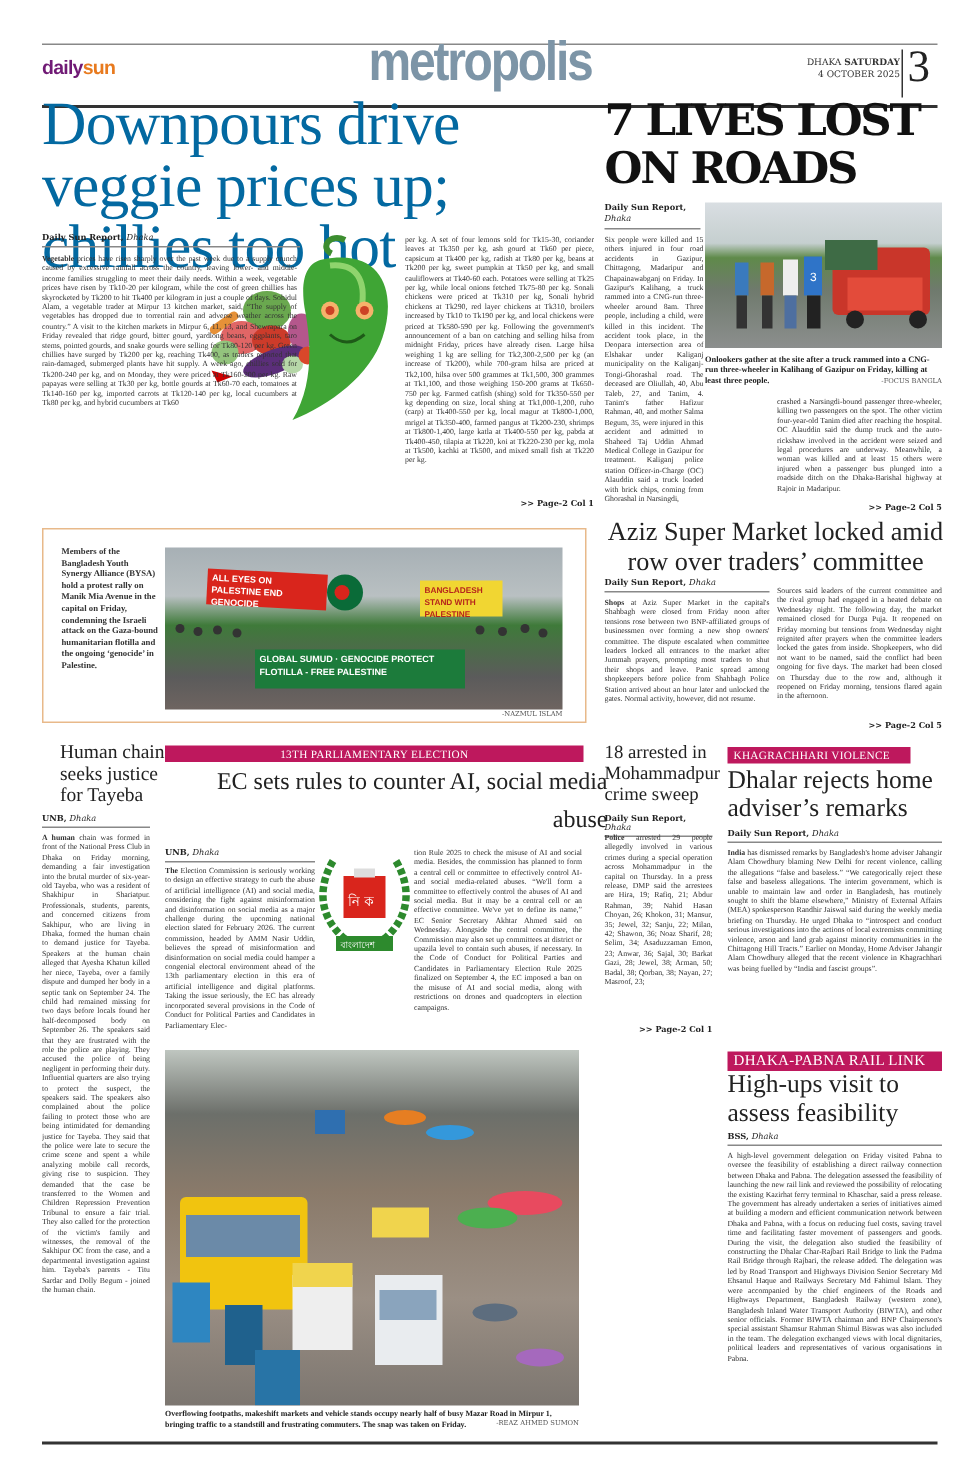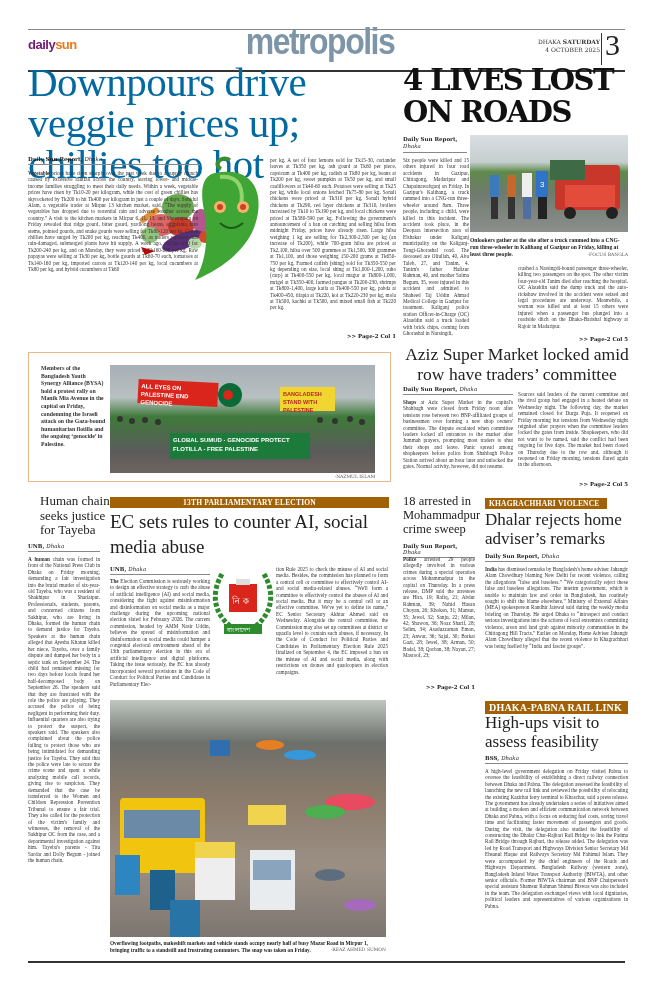--- a/index.html
+++ b/index.html
@@ -16,21 +16,21 @@
 .hl-main{left:28px;top:62px;width:370px;font-family:"Liberation Serif",serif;font-size:41px;line-height:41px;color:#0369a1;letter-spacing:-0.5px}
 .hl-roads{left:403px;top:64px;width:240px;font-family:"DejaVu Serif",serif;font-weight:bold;font-size:29px;line-height:32px;color:#111;letter-spacing:-1.5px}
 .byline{font-size:5.5px;font-weight:bold;color:#222;border-bottom:0.5px solid #888;padding-bottom:2px}
 .byline i{font-weight:normal;font-style:italic}
 .body{font-size:5.2px;line-height:6.4px;color:#333;text-align:justify;font-family:"Liberation Serif",serif}
 .body b{font-weight:bold}
 .cont{font-weight:bold;text-align:right;font-size:5.4px}
 .cap{font-size:5.6px;line-height:7px;font-weight:bold;color:#222;font-family:"Liberation Serif",serif}
 .credit{font-size:4.5px;color:#555;text-align:right}
 .photo{position:absolute;overflow:hidden}
-.kicker{background:#a16207;color:#fff;font-family:"Liberation Serif",serif;font-weight:bold;font-size:9.5px;letter-spacing:0.2px;padding:1px 4px;text-transform:uppercase}
+.kicker{background:#be185d;color:#fff;font-family:"Liberation Serif",serif;font-weight:normal;font-size:9.5px;letter-spacing:0.2px;padding:1px 4px;text-transform:uppercase}
 .hl-serif{font-family:"Liberation Serif",serif;color:#222}
 .boxed{border:1px solid #e8b98a}
 </style>
 </head>
 <body>
 
 <div class="hdr-rule" style="top:29px;height:1px;background:#888"></div>
 <div class="abs logo"><span class="d">daily</span><span class="s">sun</span></div>
 <div class="abs section">metropolis</div>
 <div class="abs dateline"><span>DHAKA</span> <b>SATURDAY</b><br><span>4 OCTOBER 2025</span></div>
@@ -65,21 +65,21 @@
     <circle cx="58" cy="52" r="6" fill="#f6b26b"></circle>
       <circle cx="58" cy="52" r="3" fill="#cc4125"></circle>
     <path d="M35 68 Q46 78 58 68" stroke="#1e5a18" stroke-width="2" fill="none"></path>
   </svg>
 </div>
 
 <div class="abs body" style="left:28px;top:170px;width:170px;height:160px;overflow:hidden;shape-outside:none"><b>Vegetable</b><span> prices have risen sharply over the past week due to a supply crunch caused by excessive rainfall across the country, leaving lower- and middle-income families struggling to meet their daily needs. Within a week, vegetable prices have risen by Tk10-20 per kilogram, while the cost of green chillies has skyrocketed by Tk200 to hit Tk400 per kilogram in just a couple of days. Sohidul Alam, a vegetable trader at Mirpur 13 kitchen market, said, “The supply of vegetables has dropped due to torrential rain and adverse weather across the country.” A visit to the kitchen markets in Mirpur 6, 11, 13, and Shewrapara on Friday revealed that ridge gourd, bitter gourd, yardlong beans, eggplants, taro stems, pointed gourds, and snake gourds were selling for Tk80-120 per kg. Green chillies have surged by Tk200 per kg, reaching Tk400, as traders reported that rain-damaged, submerged plants have hit supply. A week ago, chillies sold for Tk200-240 per kg, and on Monday, they were priced at Tk160-200 per kg. Raw papayas were selling at Tk30 per kg, bottle gourds at Tk60-70 each, tomatoes at Tk140-160 per kg, imported carrots at Tk120-140 per kg, local cucumbers at Tk80 per kg, and hybrid cucumbers at Tk60</span></div>
 <div class="abs body" style="left:270px;top:157px;width:126px;height:167px;overflow:hidden"><span>per kg. A set of four lemons sold for Tk15-30, coriander leaves at Tk350 per kg, ash gourd at Tk60 per piece, capsicum at Tk400 per kg, radish at Tk80 per kg, beans at Tk200 per kg, sweet pumpkin at Tk50 per kg, and small cauliflowers at Tk40-60 each. Potatoes were selling at Tk25 per kg, while local onions fetched Tk75-80 per kg. Sonali chickens were priced at Tk310 per kg, Sonali hybrid chickens at Tk290, red layer chickens at Tk310, broilers increased by Tk10 to Tk190 per kg, and local chickens were priced at Tk580-590 per kg. Following the government's announcement of a ban on catching and selling hilsa from midnight Friday, prices have already risen. Large hilsa weighing 1 kg are selling for Tk2,300-2,500 per kg (an increase of Tk200), while 700-gram hilsa are priced at Tk2,100, hilsa over 500 grammes at Tk1,500, 300 grammes at Tk1,100, and those weighing 150-200 grams at Tk650-750 per kg. Farmed catfish (shing) sold for Tk350-550 per kg depending on size, local shing at Tk1,000-1,200, ruho (carp) at Tk400-550 per kg, local magur at Tk800-1,000, mrigel at Tk350-400, farmed pangus at Tk200-230, shrimps at Tk800-1,400, large katla at Tk400-550 per kg, pabda at Tk400-450, tilapia at Tk220, koi at Tk220-230 per kg, mola at Tk500, kachki at Tk500, and mixed small fish at Tk220 per kg.</span></div>
 <div class="abs cont" style="left:300px;top:333px;width:96px">&gt;&gt; Page-2 Col 1</div>
 
-<div class="abs hl-roads">4 LIVES LOST ON ROADS</div>
+<div class="abs hl-roads">7 LIVES LOST ON ROADS</div>
 <div class="abs byline" style="left:403px;top:136px;width:64px;line-height:7px"><span>Daily Sun Report,</span><br><i>Dhaka</i></div>
 <div class="abs body" style="left:403px;top:157px;width:66px;height:188px;overflow:hidden"><span>Six people were killed and 15 others injured in four road accidents in Gazipur, Chittagong, Madaripur and Chapainawabganj on Friday. In Gazipur's Kalihang, a truck rammed into a CNG-run three-wheeler around 8am. Three people, including a child, were killed in this incident. The accident took place, in the Deopara intersection area of Elshakar under Kaliganj municipality on the Kaliganj-Tongi-Ghorashal road. The deceased are Oliullah, 40, Abu Taleb, 27, and Tanim, 4. Tanim's father Hafizur Rahman, 40, and mother Salma Begum, 35, were injured in this accident and admitted to Shaheed Taj Uddin Ahmad Medical College in Gazipur for treatment. Kaliganj police station Officer-in-Charge (OC) Alauddin said a truck loaded with brick chips, coming from Ghorashal in Narsingdi,</span></div>
 <div class="photo" style="left:470px;top:135px;width:158px;height:97px;background:linear-gradient(#d9dee2 0%,#c5cfcf 28%,#5f8a4a 38%,#6f7a6d 60%,#8c8f8e 100%)">
   <svg width="158" height="97" viewBox="0 0 158 97">
     <rect x="85" y="30" width="65" height="45" rx="4" fill="#c9362a"></rect>
     <rect x="80" y="25" width="35" height="20" fill="#3e6b45"></rect>
     <rect x="95" y="50" width="50" height="22" fill="#e34b3a"></rect>
     <circle cx="100" cy="78" r="6" fill="#222"></circle>
       <circle cx="142" cy="78" r="6" fill="#222"></circle>
     <rect x="20" y="40" width="9" height="22" fill="#3a7abd"></rect>
@@ -114,32 +114,32 @@
         <circle cx="48" cy="57" r="3"></circle>
       <circle cx="210" cy="55" r="3"></circle>
         <circle cx="225" cy="56" r="3"></circle>
         <circle cx="240" cy="54" r="3"></circle>
         <circle cx="252" cy="57" r="3"></circle>
     </g>
   </svg>
 </div>
 <div class="abs credit" style="left:320px;top:474px;width:55px">-NAZMUL ISLAM</div>
 
-<div class="abs hl-serif" style="left:403px;top:344px;width:228px;font-size:17.5px;line-height:20px;text-align:center">Aziz Super Market locked amid row have traders’ committee</div>
+<div class="abs hl-serif" style="left:403px;top:344px;width:228px;font-size:17.5px;line-height:20px;text-align:center">Aziz Super Market locked amid row over traders’ committee</div>
 <div class="abs byline" style="left:403px;top:386px;width:110px"><span>Daily Sun Report,</span> <i>Dhaka</i></div>
 <div class="abs body" style="left:403px;top:399px;width:110px;height:86px;overflow:hidden"><b>Shops</b><span> at Aziz Super Market in the capital's Shahbagh were closed from Friday noon after tensions rose between two BNP-affiliated groups of businessmen over forming a new shop owners' committee. The dispute escalated when committee leaders locked all entrances to the market after Jummah prayers, prompting most traders to shut their shops and leave. Panic spread among shopkeepers before police from Shahbagh Police Station arrived about an hour later and unlocked the gates. Normal activity, however, did not resume.</span></div>
 <div class="abs body" style="left:518px;top:391px;width:110px;height:88px;overflow:hidden"><span>Sources said leaders of the current committee and the rival group had engaged in a heated debate on Wednesday night. The following day, the market remained closed for Durga Puja. It reopened on Friday morning but tensions from Wednesday night reignited after prayers when the committee leaders locked the gates from inside. Shopkeepers, who did not want to be named, said the conflict had been ongoing for five days. The market had been closed on Thursday due to the row and, although it reopened on Friday morning, tensions flared again in the afternoon.</span></div>
 <div class="abs cont" style="left:560px;top:481px;width:68px">&gt;&gt; Page-2 Col 5</div>
 
 <div class="abs hl-serif" style="left:40px;top:494px;width:72px;font-size:13px;line-height:14.5px">Human chain seeks justice for Tayeba</div>
 <div class="abs byline" style="left:28px;top:543px;width:72px"><span>UNB,</span> <i>Dhaka</i></div>
 <div class="abs body" style="left:28px;top:556px;width:72px;height:400px;overflow:hidden"><b>A human</b><span> chain was formed in front of the National Press Club in Dhaka on Friday morning, demanding a fair investigation into the brutal murder of six-year-old Tayeba, who was a resident of Shakhipur in Shariatpur. Professionals, students, parents, and concerned citizens from Sakhipur, who are living in Dhaka, formed the human chain to demand justice for Tayeba. Speakers at the human chain alleged that Ayesha Khatun killed her niece, Tayeba, over a family dispute and dumped her body in a septic tank on September 24. The child had remained missing for two days before locals found her half-decomposed body on September 26. The speakers said that they are frustrated with the role the police are playing. They accused the police of being negligent in performing their duty. Influential quarters are also trying to protect the suspect, the speakers said. The speakers also complained about the police failing to protect those who are being intimidated for demanding justice for Tayeba. They said that the police were late to secure the crime scene and spent a while analyzing mobile call records, giving rise to suspicion. They demanded that the case be transferred to the Women and Children Repression Prevention Tribunal to ensure a fair trial. They also called for the protection of the victim's family and witnesses, the removal of the Sakhipur OC from the case, and a departmental investigation against him. Tayeba's parents - Titu Sardar and Dolly Begum - joined the human chain.</span></div>
 
 <div class="abs kicker" style="left:110px;top:497px;width:279px;text-align:center;font-size:7.5px">13TH PARLIAMENTARY ELECTION</div>
-<div class="abs hl-serif" style="left:110px;top:509px;width:279px;font-size:19px;line-height:25px;text-align:left">EC sets rules to counter AI, social media abuse</div>
+<div class="abs hl-serif" style="left:126px;top:509px;width:279px;font-size:16px;line-height:25px;text-align:right">EC sets rules to counter AI, social media abuse</div>
 <div class="abs byline" style="left:110px;top:566px;width:100px"><span>UNB,</span> <i>Dhaka</i></div>
 <div class="abs body" style="left:110px;top:578px;width:100px;height:112px;overflow:hidden"><b>The</b><span> Election Commission is seriously working to design an effective strategy to curb the abuse of artificial intelligence (AI) and social media, considering the fight against misinformation and disinformation on social media as a major challenge during the upcoming national election slated for February 2026. The current commission, headed by AMM Nasir Uddin, believes the spread of misinformation and disinformation on social media could hamper a congenial electoral environment ahead of the 13th parliamentary election in this era of artificial intelligence and digital platforms. Taking the issue seriously, the EC has already incorporated several provisions in the Code of Conduct for Political Parties and Candidates in Parliamentary Elec-</span></div>
 <div class="abs" style="left:212px;top:566px;width:62px;height:72px">
   <svg width="62" height="72" viewBox="0 0 62 72">
     <path d="M10 8 C0 25 0 45 18 60" stroke="#2d8a2d" stroke-width="5" fill="none" stroke-dasharray="4 2"></path>
     <path d="M52 8 C62 25 62 45 44 60" stroke="#2d8a2d" stroke-width="5" fill="none" stroke-dasharray="4 2"></path>
     <rect x="17" y="18" width="28" height="28" fill="#d9251c"></rect>
     <rect x="24" y="13" width="14" height="6" fill="#ddd"></rect>
     <text x="20" y="38" font-size="9" fill="#fff" font-family="DejaVu Sans,sans-serif">নি ক</text>
     <rect x="12" y="58" width="38" height="10" fill="#2d8a2d"></rect>

